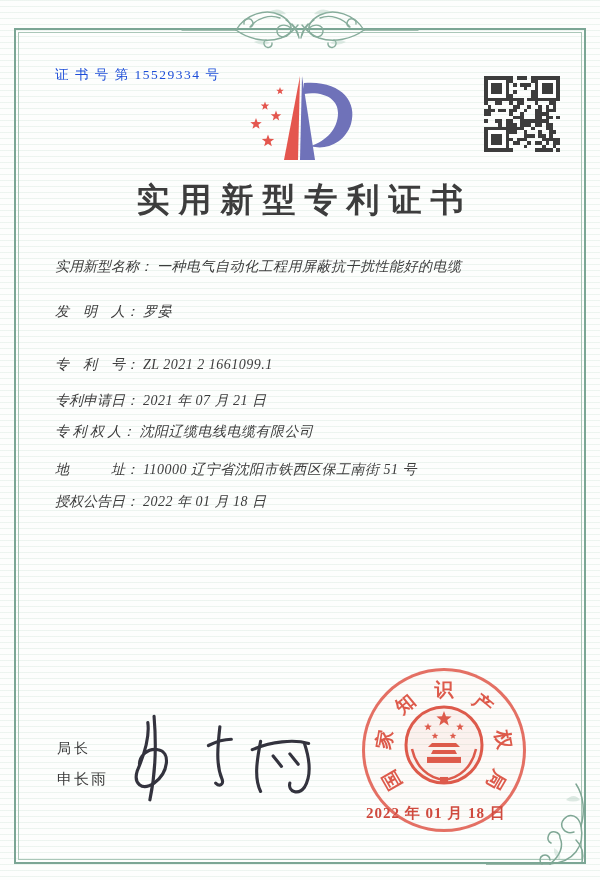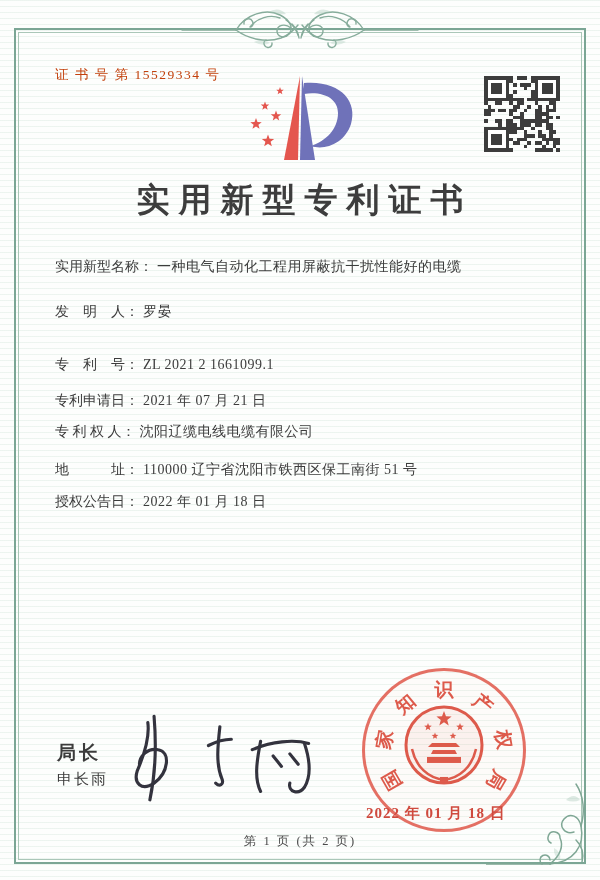--- a/index.html
+++ b/index.html
@@ -12,40 +12,40 @@
   .texture{
     position:absolute;inset:0;
     background:
       repeating-linear-gradient(180deg, rgba(150,195,170,0.16) 0px, rgba(150,195,170,0.16) 1px, transparent 1px, transparent 6px);
     pointer-events:none;
   }
   .frame{position:absolute;left:14px;right:14px;top:28px;bottom:16px;border:2px solid #7ba695;}
   .frame-inner{position:absolute;inset:2px;border:1px solid #aac7b8;}
   .top-flourish{position:absolute;top:0;left:50%;transform:translateX(-50%);}
   .corner-flourish{position:absolute;right:8px;bottom:10px;}
-  .certno{position:absolute;left:55px;top:66px;font-size:13.5px;color:#c2410c;letter-spacing:1.5px;}
+  .certno{position:absolute;left:55px;top:66px;font-size:13.5px;color:#1d4ed8;letter-spacing:1.5px;}
   .logo{position:absolute;left:228px;top:68px;}
   .qr{position:absolute;left:484px;top:76px;width:76px;height:76px;}
   .qr svg{width:76px;height:76px;display:block;}
   .title{
     position:absolute;top:178px;left:0;width:100%;text-align:center;
     font-size:33px;font-weight:600;letter-spacing:9px;padding-left:9px;box-sizing:border-box;color:#3d3d3d;
   }
   .fields{position:absolute;left:55px;top:0;right:30px;font-size:14px;}
-  .frow{position:absolute;left:0;white-space:nowrap;}
+  .frow{position:absolute;left:0;white-space:nowrap;font-style:italic;}
   .r0{top:258px;} .r1{top:303px;text-align:right;} .r2{top:356px;} .r3{top:392px;} .r4{top:423px;} .r5{top:461px;} .r6{top:493px;width:100%;}
   .flabel{color:#3c3c3c;}
   .fvalue{color:#3c3c3c;letter-spacing:0.5px;margin-left:4px;}
   .grant-right{position:absolute;left:278px;top:0;white-space:nowrap;}
   .paras{
     position:absolute;left:54px;width:494px;top:529px;
     font-size:13.5px;line-height:23px;text-align:justify;color:#3c3c3c;
   }
   .paras p{margin:0;text-indent:2em;}
-  .signer-title{position:absolute;left:57px;top:740px;font-size:19px;letter-spacing:3px;font-weight:bold;}
+  .signer-title{position:absolute;left:57px;top:740px;font-size:14px;letter-spacing:3px;}
   .signer-name{position:absolute;left:57px;top:770px;font-size:15px;letter-spacing:2px;text-align:center;}
   .signature{position:absolute;left:118px;top:710px;}
   .seal{position:absolute;left:362px;top:668px;width:164px;height:164px;}
   .seal-ring{position:absolute;inset:0;border:3.5px solid rgba(223,88,74,0.85);border-radius:50%;background:rgba(240,150,140,0.03);}
   .seal-char{
     position:absolute;left:50%;top:50%;width:24px;height:24px;margin:-12px 0 0 -12px;
     display:flex;align-items:center;justify-content:center;
     font-size:19px;font-weight:700;color:#dd5a4b;
     font-family:"Liberation Serif","DejaVu Serif",serif;
   }
@@ -334,14 +334,13 @@
       <path d="M64 86 C 88 84 99 68 95 48 C 93 38 84 34 78 41 C 72 48 79 57 88 54"></path>
       <path d="M95 48 C 99 34 98 18 90 6"></path>
       <path d="M64 86 C 74 78 78 68 74 60 a6 6 0 1 0 -9 5"></path>
       <path d="M90 62 C 96 68 98 76 96 84"></path>
       <path d="M56 86 a5 5 0 1 1 8 -4"></path>
       <path fill="rgba(160,195,178,0.35)" stroke="none" d="M80 22 q 8 -8 14 0 q -7 3 -14 0 Z"></path>
       <path fill="rgba(160,195,178,0.30)" stroke="none" d="M68 70 q 8 4 6 12 q -7 -4 -6 -12 Z"></path>
     </g>
   </svg>
 
-  <div class="footer">第 1 页 (共 2 页)</div>
 </div>
 
 </body></html>

